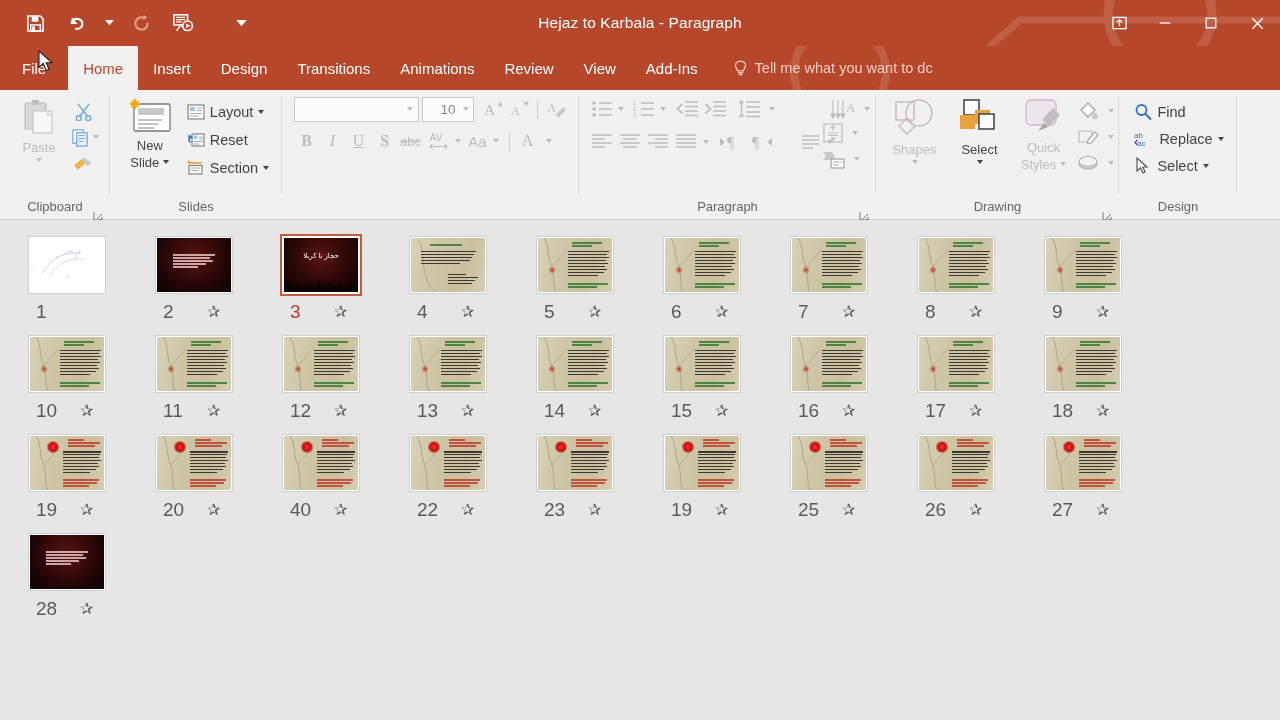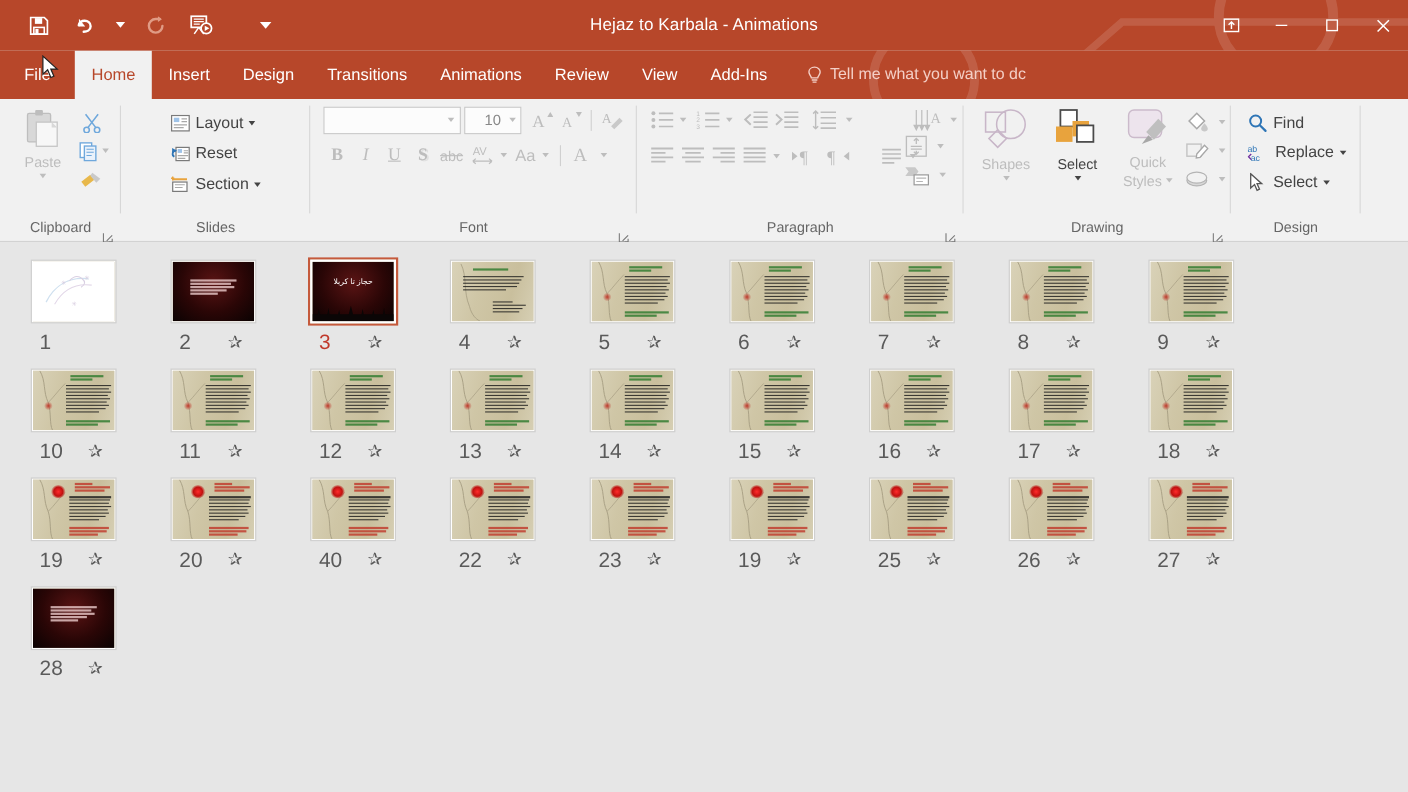--- a/index.html
+++ b/index.html
@@ -162,21 +162,21 @@
         </svg>
     </div>
     <div class="qat-btn small" style="margin-left:26px">
       <svg width="11" height="7" viewBox="0 0 12 8">
           <path d="M0 0 L12 0 L6 7 Z" fill="#fff"></path>
           <path d="M0 -3 L12 -3" stroke="#fff" stroke-width="1.4"></path>
         </svg>
     </div>
   </div>
 
-  <div class="win-title">Hejaz to Karbala - Animations</div>
+  <div class="win-title">Hejaz to Karbala - Paragraph</div>
 
   <div class="win-ctrls">
     <div class="win-btn">
       <svg width="15" height="15" viewBox="0 0 16 16">
           <rect x="1" y="1.5" width="14" height="12" fill="none" stroke="#fff" stroke-width="1.4"></rect>
           <path d="M8 11 L8 4.5 M5.2 7 L8 4.2 L10.8 7" stroke="#fff" stroke-width="1.4" fill="none"></path>
         </svg>
     </div>
     <div class="win-btn">
       <svg width="14" height="14" viewBox="0 0 16 16">
@@ -270,20 +270,33 @@
             <path d="M1 1v8h8" fill="none" stroke="#777" stroke-width="1"></path>
             <path d="M9 3 L4 8" stroke="#777" stroke-width="1"></path>
             <path d="M9 6 L9 9 L6 9" fill="none" stroke="#777" stroke-width="1"></path>
           </svg>
       </span>
     </div>
   </div>
 
   <div class="grp" style="width:172px">
     <div class="grp-body">
+      <div class="bigbtn on" style="width:64px">
+        <svg width="48" height="38" viewBox="0 0 48 38">
+          <rect x="8" y="6" width="36" height="27" rx="1.5" fill="#fff" stroke="#7A7A7A" stroke-width="1.3"></rect>
+          <rect x="12" y="10" width="26" height="7" fill="#C8C8C8"></rect>
+          <path d="M12 22h24M12 26h20M12 30h16" stroke="#B0B0B0" stroke-width="1.5"></path>
+          <path d="M9 1 L9 11 M4 6 L14 6 M5.6 2.6 L12.4 9.4 M12.4 2.6 L5.6 9.4" stroke="#F0A500" stroke-width="1.8"></path>
+        </svg>
+        <span class="lbl">New</span>
+        <span class="row" style="gap:4px">
+          <span class="lbl">Slide</span>
+          <span class="caret" style="border-top-color:#444"></span>
+        </span>
+      </div>
       <div style="display:flex;flex-direction:column;gap:1px;padding-top:2px">
         <div class="txtbtn">
           <svg width="18" height="16" viewBox="0 0 18 16">
             <rect x="1" y="1" width="16" height="14" fill="#fff" stroke="#7A7A7A" stroke-width="1.1"></rect>
             <rect x="3" y="3" width="5" height="4" fill="#9FC3E8"></rect>
             <path d="M10 4h5M10 6.5h5M3 9.5h12M3 12h9" stroke="#A8A8A8" stroke-width="1.1"></path>
           </svg>
           <span>Layout</span>
           <span class="caret"></span>
         </div>
@@ -361,30 +374,20 @@
             <path d="M3 17 L22 17 M3 17 L6 14.5 M3 17 L6 19.5 M22 17 L19 14.5 M22 17 L19 19.5" stroke="#BDBDBD" stroke-width="1.2" fill="none"></path>
           </svg>
         </div>
         <span class="caret dis" style="margin:0 4px 0 1px"></span>
         <div class="smbtn" style="font-size:15px;color:#BDBDBD;width:auto;padding:0 2px">Aa</div>
         <span class="caret dis" style="margin:0 5px 0 2px"></span>
         <span style="width:1px;height:19px;background:#D0D0D0;margin:0 5px"></span>
         <div class="smbtn" style="font-size:17px;color:#BDBDBD;width:auto;padding:0 3px;font-family:'Liberation Serif',serif">A</div>
         <span class="caret dis" style="margin-left:5px"></span>
       </div>
-    </div>
-    <div class="grp-label">
-      <span>Font</span>
-      <span class="dlg">
-        <svg width="10" height="10" viewBox="0 0 10 10">
-            <path d="M1 1v8h8" fill="none" stroke="#777" stroke-width="1"></path>
-            <path d="M9 3 L4 8" stroke="#777" stroke-width="1"></path>
-            <path d="M9 6 L9 9 L6 9" fill="none" stroke="#777" stroke-width="1"></path>
-          </svg>
-      </span>
     </div>
   </div>
 
   <div class="grp" style="width:297px">
     <div class="grp-body" style="flex-direction:column;align-items:flex-start;padding-left:8px">
       <div class="row" style="margin-bottom:7px">
         <div class="smbtn">
           <svg width="22" height="18" viewBox="0 0 22 18">
             <circle cx="3" cy="3" r="1.8" fill="#BDBDBD"></circle>
               <circle cx="3" cy="9" r="1.8" fill="#BDBDBD"></circle>

